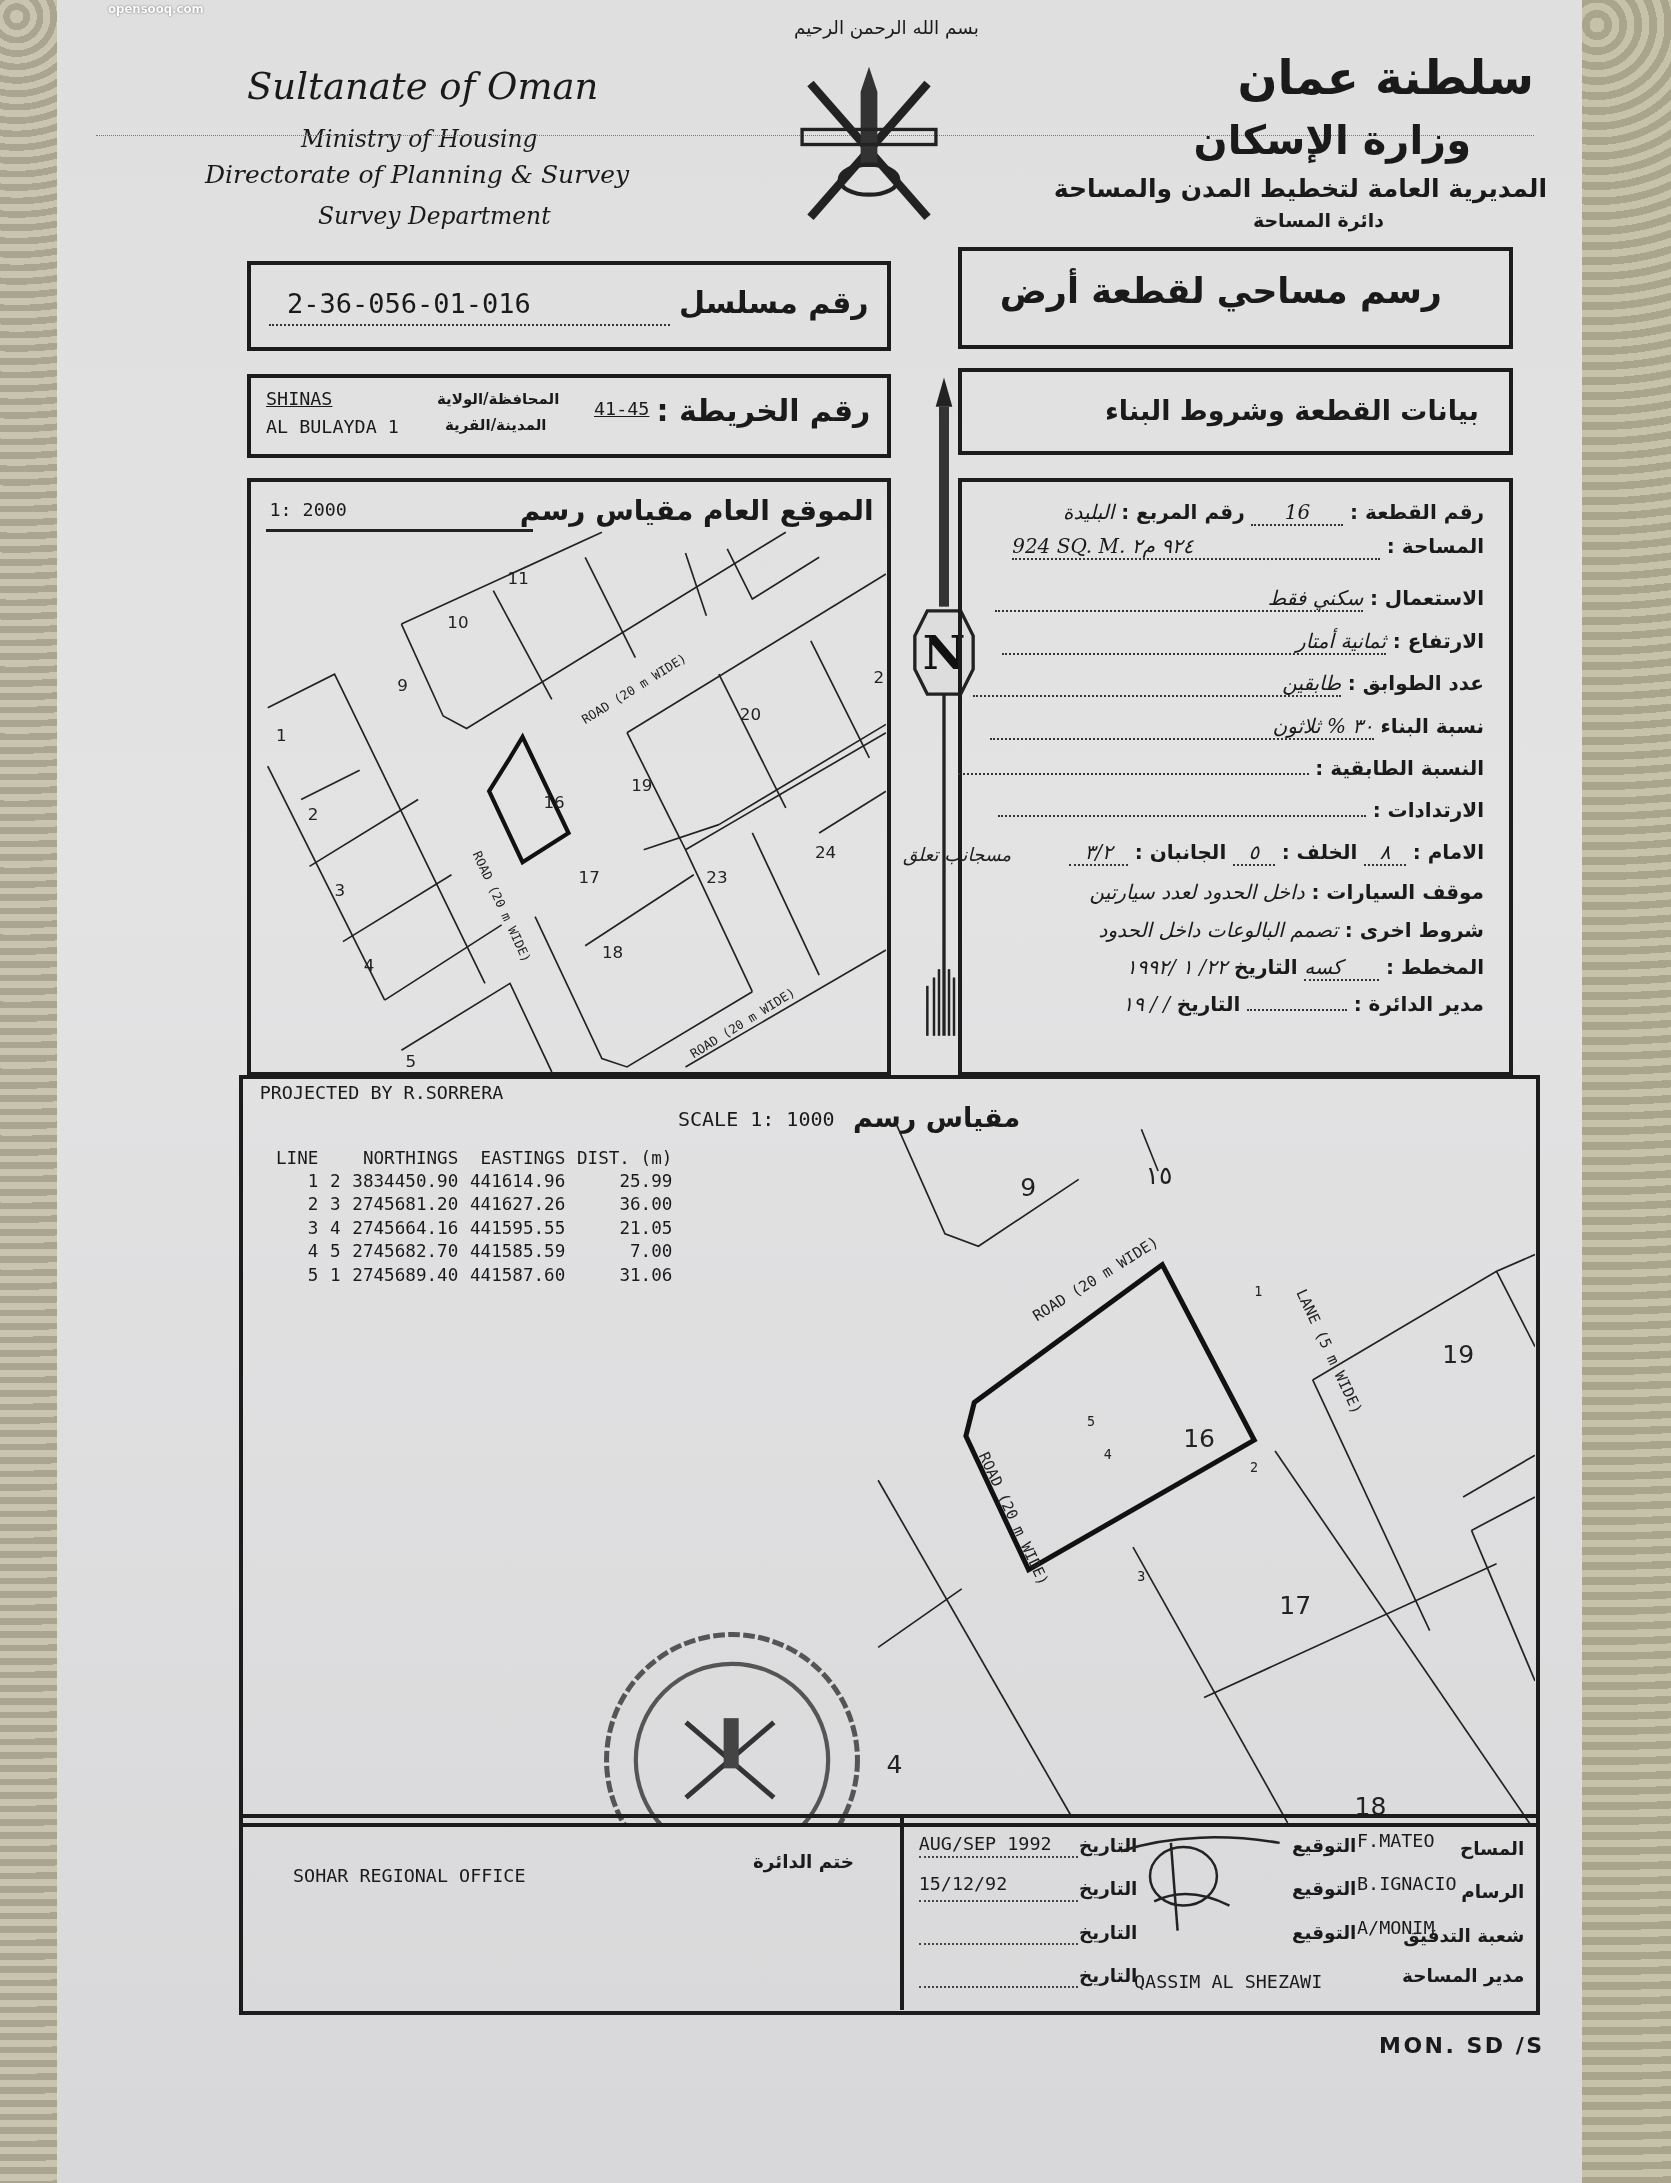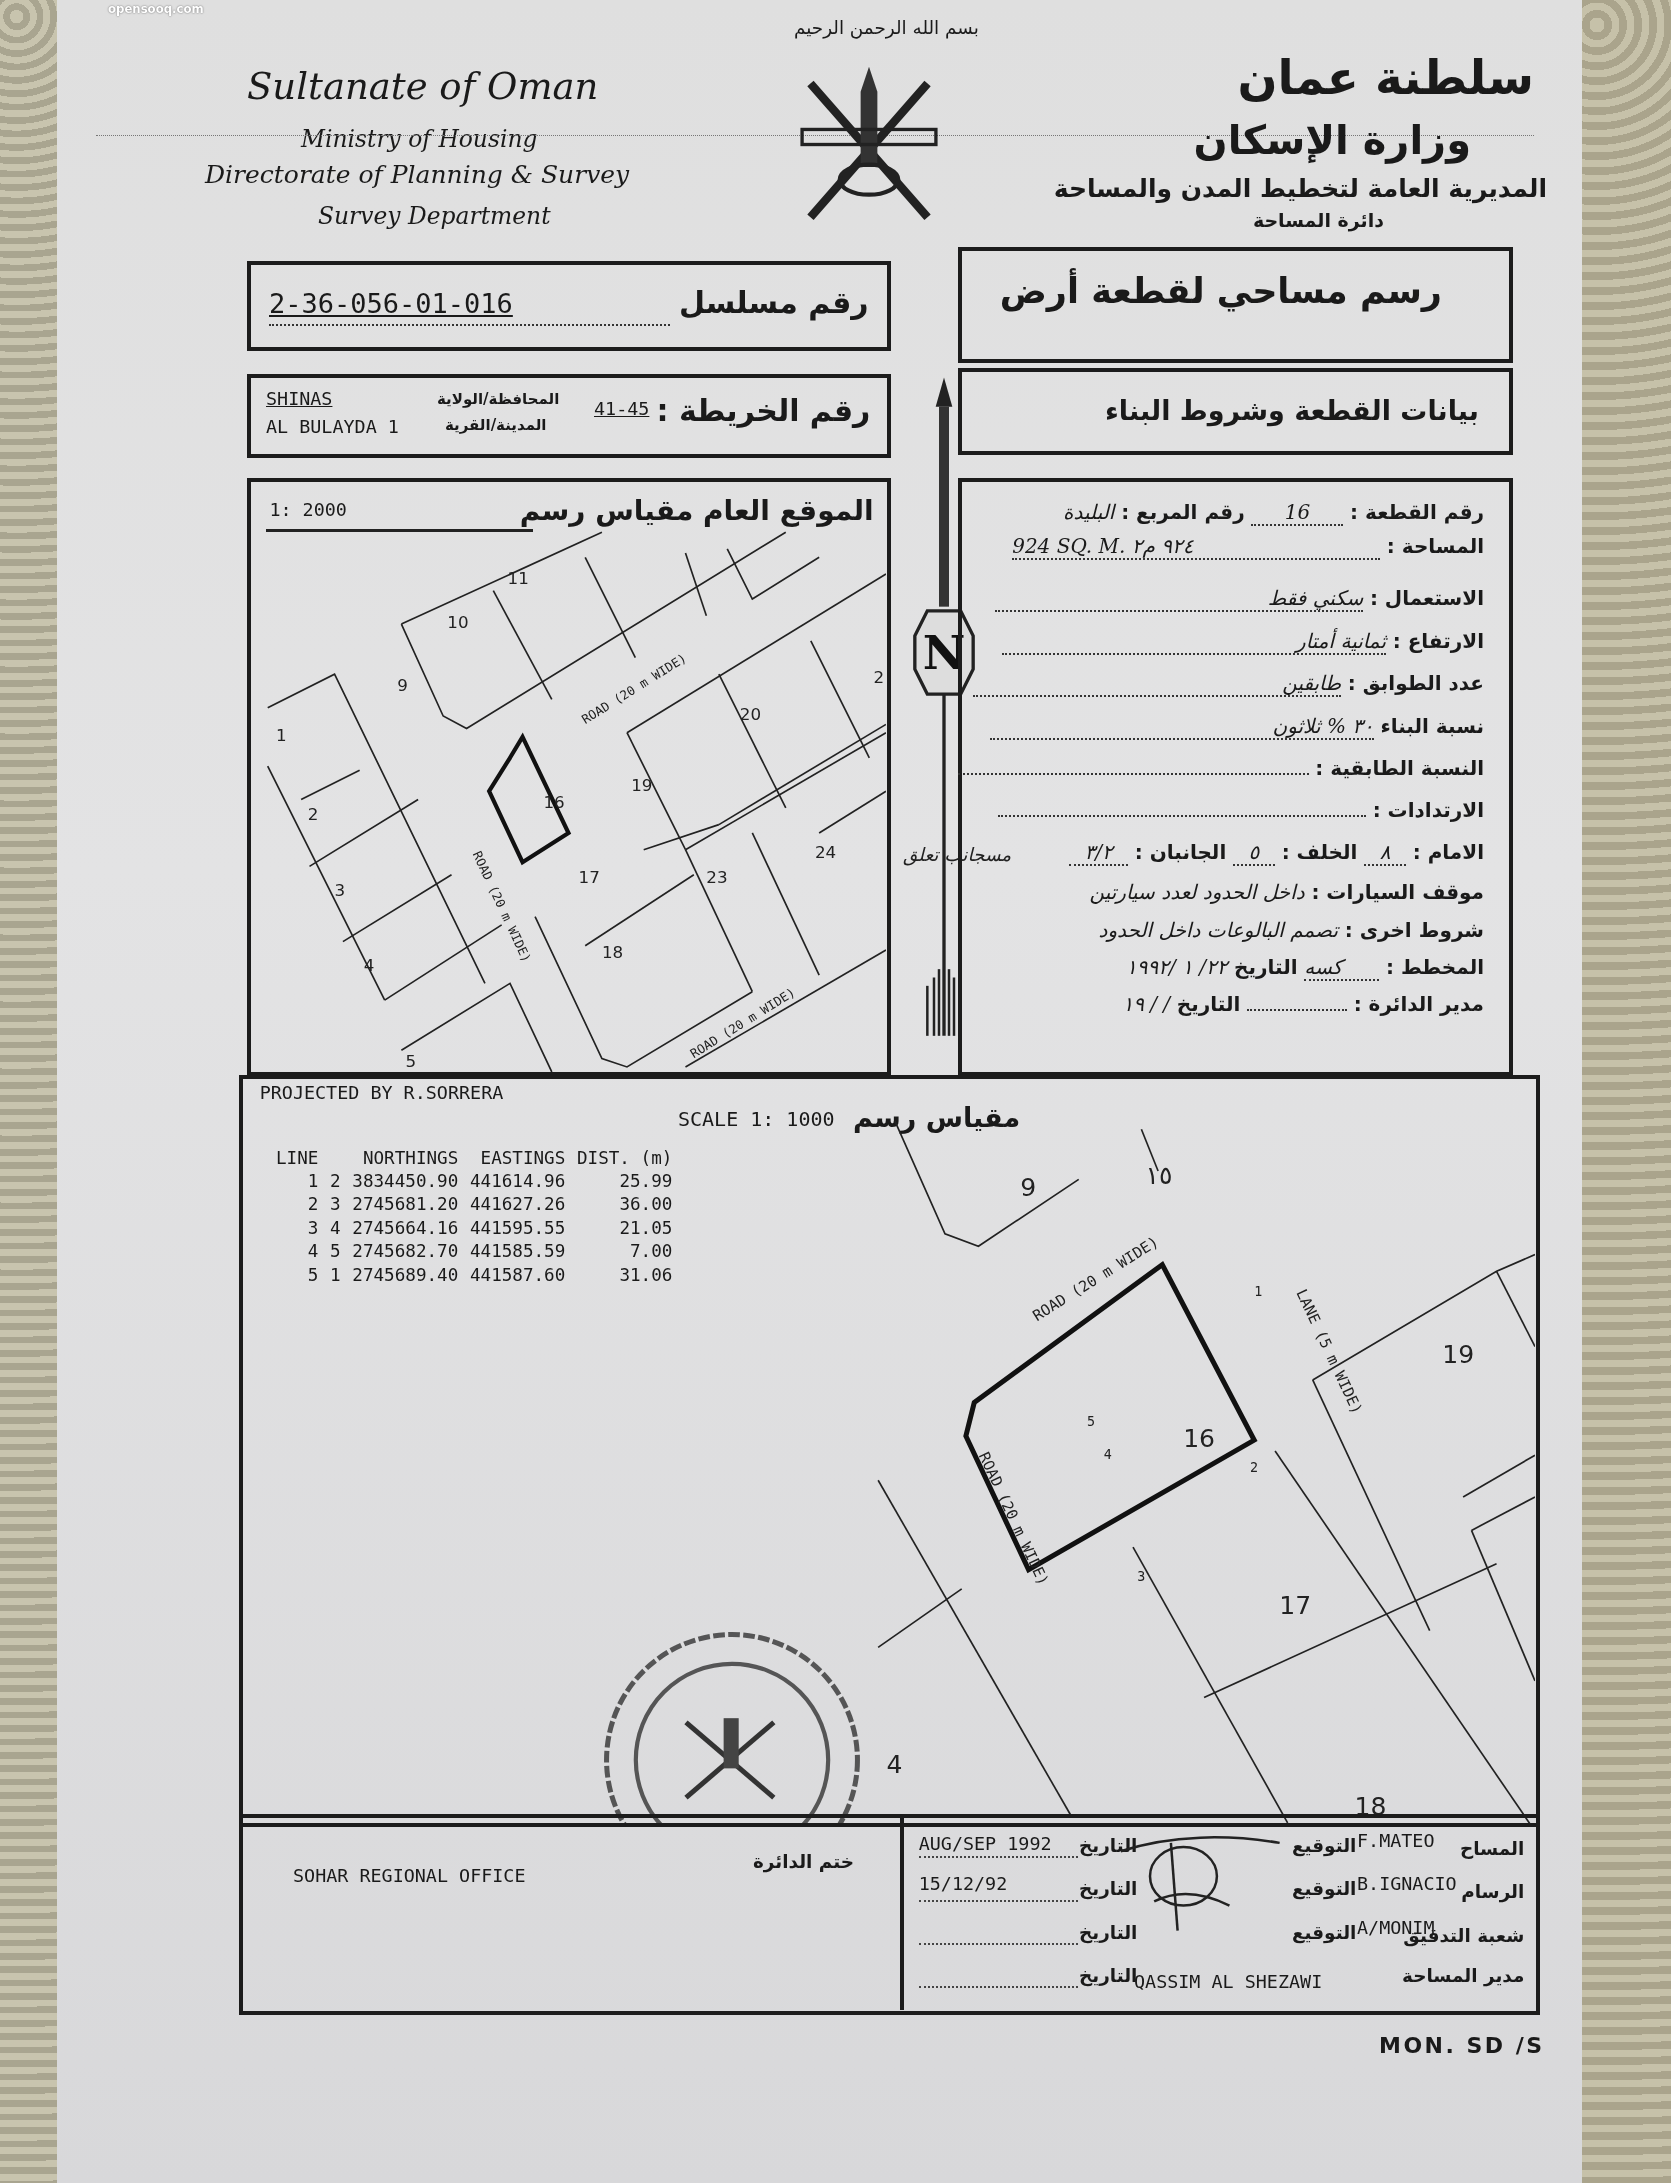--- a/index.html
+++ b/index.html
@@ -51,35 +51,35 @@
   <ellipse cx="110" cy="155" rx="35" ry="18" fill="none" stroke="#222" stroke-width="5"></ellipse>
   <rect x="30" y="95" width="160" height="18" fill="none" stroke="#222" stroke-width="4"></rect>
 </svg>
 
 <div class="abs ar" style="right:138px;top:50px;font-size:47px;">سلطنة عمان</div>
 <div class="abs ar" style="right:201px;top:117px;font-size:40px;">وزارة الإسكان</div>
 <div class="abs ar" style="right:125px;top:174px;font-size:25px;">المديرية العامة لتخطيط المدن والمساحة</div>
 <div class="abs ar" style="right:288px;top:209px;font-size:19px;">دائرة المساحة</div>
 
 <div class="box" style="left:247px;top:261px;width:644px;height:90px;">
-  <div class="abs mono" style="left:18px;top:23.4px;font-size:27px;width:401px;text-decoration:underline;">2-36-056-01-016</div>
+  <div class="abs mono" style="left:36px;top:23.4px;font-size:27px;width:401px;">2-36-056-01-016</div>
   <div class="abs dots" style="left:18.4px;top:59px;width:401px;"></div>
   <div class="abs ar" style="right:18.4px;top:20px;font-size:30px;">رقم مسلسل</div>
 </div>
 
 <div class="box" style="left:247px;top:374px;width:644px;height:84px;">
   <div class="abs mono" style="left:15px;top:10px;font-size:18.4px;text-decoration:underline;">SHINAS</div>
   <div class="abs mono" style="left:15px;top:38px;font-size:18.4px;">AL BULAYDA 1</div>
   <div class="abs ar" style="left:186px;top:11.7px;font-size:15px;">المحافظة/الولاية</div>
   <div class="abs ar" style="left:194px;top:38px;font-size:15px;">المدينة/القرية</div>
   <div class="abs mono" style="left:343px;top:20px;font-size:18.4px;text-decoration:underline;">41-45</div>
   <div class="abs ar" style="right:16.7px;top:15px;font-size:30px;">رقم الخريطة :</div>
 </div>
 
-<div class="box" style="left:958px;top:247px;width:555px;height:116px;">
+<div class="box" style="left:958px;top:247px;width:555px;height:102px;">
   <div class="abs ar" style="right:67px;top:20px;font-size:35px;">رسم مساحي لقطعة أرض</div>
 </div>
 
 <div class="box" style="left:958px;top:368px;width:555px;height:87px;">
   <div class="abs ar" style="right:30px;top:23.4px;font-size:27px;">بيانات القطعة وشروط البناء</div>
 </div>
 
 <svg style="left:894px;top:368px;" width="100" height="694" viewBox="0 0 120 830">
   <path d="M60 10 L50 45 L70 45 Z" fill="#222"></path>
   <rect x="54" y="45" width="12" height="240" fill="#333"></rect>

